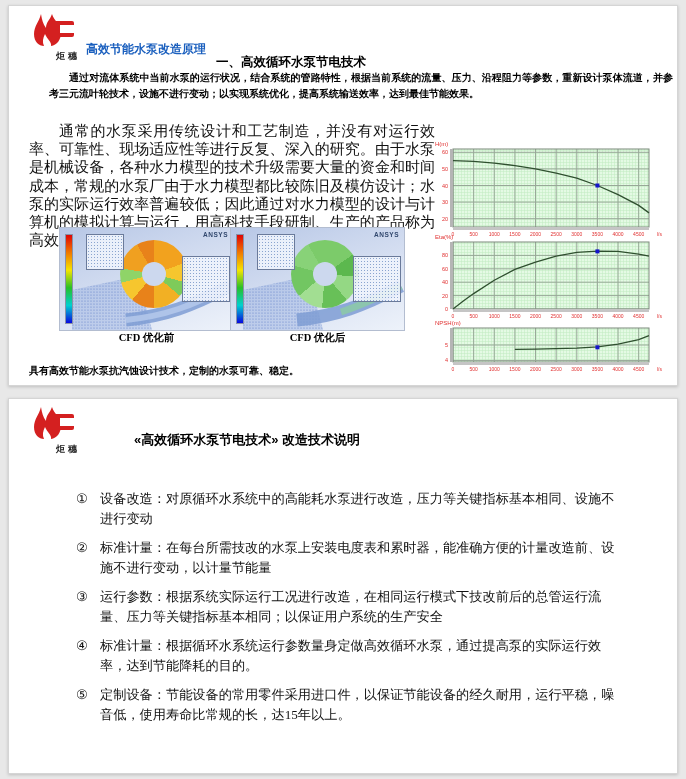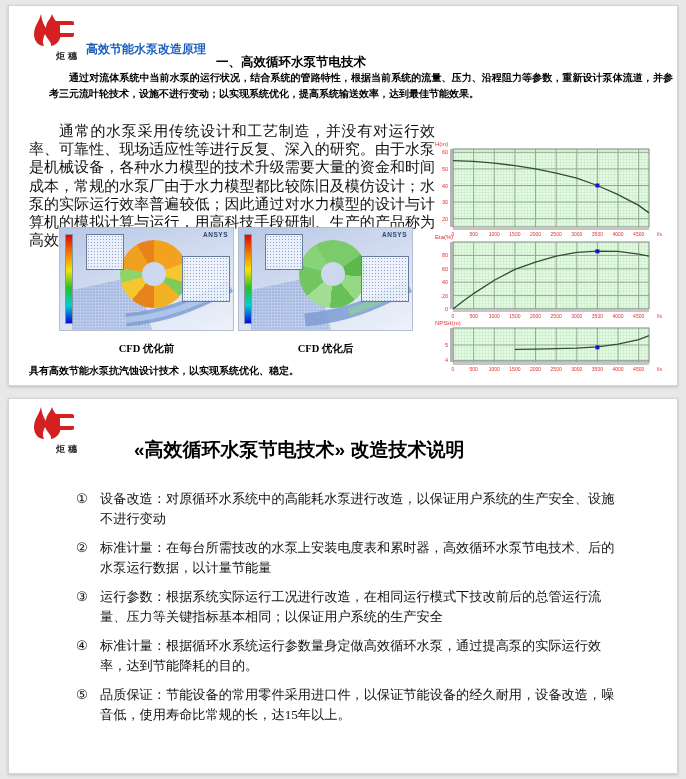--- a/index.html
+++ b/index.html
@@ -19,24 +19,24 @@
   .p1-title{position:absolute;left:207px;top:16px;font-size:12.5px;font-weight:bold;margin-top:32px;}
   .p1-section{position:absolute;left:77px;top:35px;font-size:12px;font-weight:bold;color:#1a5fbe;font-family:Liberation Mono, monospace;}
   .p1-para1{position:absolute;left:40px;top:64px;width:624px;font-size:10px;font-weight:bold;
             line-height:16px;text-align:justify;text-indent:2em;}
   .p1-para2{position:absolute;left:20px;top:116px;width:406px;font-size:15px;line-height:18.2px;
             text-align:justify;text-indent:2em;font-family:"Liberation Serif",serif;color:#111;}
   .p1-note{position:absolute;left:20px;top:358px;font-size:10px;font-weight:bold;}
 
   
   .cfd-figure{position:absolute;top:221px;width:175px;}
-  .fig-before{left:50px;} .fig-after{left:229px;}
+  .fig-before{left:50px;} .fig-after{left:221px;}
   .cfd-image{position:relative;width:175px;height:104px;border:1px solid #b3bdd0;overflow:hidden;
              background:linear-gradient(160deg,#b7c7e6 0%,#d7e0f2 55%,#edf2fa 100%);box-sizing:border-box;}
-  .cfd-caption{margin-top:11px;text-align:center;font-weight:bold;font-size:10.5px;
+  .cfd-caption{text-align:center;font-weight:bold;font-size:10.5px;
                font-family:"Liberation Serif",serif;}
   .cfd-colorbar{position:absolute;left:5px;top:6px;width:6px;height:88px;border:1px solid #8892a8;
                 background:linear-gradient(#e00505,#f07800,#f5e400,#28c028,#00d0d0,#0808e0);}
   .cfd-volute{position:absolute;left:0;top:0;}
   .cfd-impeller{position:absolute;left:60px;top:12px;width:68px;height:68px;border-radius:50%;background:#f0a020;}
   .imp-before{background:conic-gradient(from 20deg,#f2a21e 0deg 50deg,#f6c62e 50deg 85deg,#7ecb5a 85deg 110deg,
               #f2b024 110deg 160deg,#e8821a 160deg 200deg,#f6c62e 200deg 235deg,#8fd468 235deg 260deg,
               #f0a020 260deg 310deg,#e8821a 310deg 340deg,#f2a21e 340deg 360deg);}
   .imp-after{background:conic-gradient(from 0deg,#7ccb6a 0deg 55deg,#5cb84e 55deg 95deg,#94d884 95deg 140deg,
              #68c058 140deg 185deg,#a2de92 185deg 230deg,#72c662 230deg 285deg,#88d278 285deg 330deg,#7ccb6a 330deg 360deg);}
@@ -50,21 +50,21 @@
   
   .chart{position:absolute;left:428px;}
   .chart-c1{top:141px;width:226px;height:90px;}
   .chart-c2{top:234px;width:226px;height:79px;}
   .chart-c3{top:320px;width:226px;height:46px;}
   .chart-corner{position:absolute;left:-2px;top:-6px;font-size:6px;color:#e03030;z-index:2;}
   .chart-area{position:absolute;left:0;top:0;right:0;bottom:0;}
   .chart-area svg{display:block;}
 
   
-  .p2-title{position:absolute;left:125px;top:38px;font-size:19px;font-weight:bold;}
+  .p2-title{position:absolute;left:125px;top:32px;font-size:13px;font-weight:bold;}
   .p2-items{position:absolute;left:67px;top:90px;width:546px;font-family:"Liberation Serif",serif;
             font-size:13.2px;line-height:19.5px;color:#111;}
   .item{display:flex;margin-bottom:10px;}
   .item-num{width:24px;flex:none;}
   .item-text{flex:1;}
 </style>
 </head>
 <body>
 
 <div class="canvas">
@@ -124,21 +124,21 @@
         <div class="cfd-impeller imp-after"></div>
         <div class="cfd-hub"></div>
         <div class="cfd-inset inset-tl"></div>
         <div class="cfd-inset inset-r"></div>
         <div class="cfd-colorbar"></div>
         <span class="ansys">ANSYS</span>
       </div>
       <div class="cfd-caption">CFD 优化后</div>
     </div>
 
-    <div class="p1-note">具有高效节能水泵抗汽蚀设计技术，以实现系统优化、稳定。</div>
+    <div class="p1-note">具有高效节能水泵抗汽蚀设计技术，定制的水泵可靠、稳定。</div>
 
     <div class="chart chart-c1">
       <span class="chart-corner">H(m)</span>
       <div class="chart-area">
           <svg width="226" height="90">
             <defs>
               <pattern id="grid0" width="3" height="3" patternUnits="userSpaceOnUse">
                 <path d="M0,0 L0,3 M0,0 L3,0" stroke="#bfeabf" stroke-width="1" fill="none"></path>
               </pattern>
             </defs>
@@ -287,33 +287,33 @@
         <rect x="30" y="12" width="16" height="8" fill="#ffffff"></rect>
       </svg>
       <span class="brand">炬穗</span>
     </div>
 
     <div class="p2-title">«高效循环水泵节电技术» 改造技术说明</div>
 
     <div class="p2-items">
       <div class="item">
         <span class="item-num">①</span>
-        <span class="item-text">设备改造：对原循环水系统中的高能耗水泵进行改造，以保证用户系统的生产安全、设施不进行变动</span>
+        <span class="item-text">设备改造：对原循环水系统中的高能耗水泵进行改造，压力等关键指标基本相同、设施不进行变动</span>
       </div>
       <div class="item">
         <span class="item-num">②</span>
-        <span class="item-text">标准计量：在每台所需技改的水泵上安装电度表和累时器，高效循环水泵节电技术、后的水泵运行数据，以计量节能量</span>
+        <span class="item-text">标准计量：在每台所需技改的水泵上安装电度表和累时器，能准确方便的计量改造前、设施不进行变动，以计量节能量</span>
       </div>
       <div class="item">
         <span class="item-num">③</span>
         <span class="item-text">运行参数：根据系统实际运行工况进行改造，在相同运行模式下技改前后的总管运行流量、压力等关键指标基本相同；以保证用户系统的生产安全</span>
       </div>
       <div class="item">
         <span class="item-num">④</span>
         <span class="item-text">标准计量：根据循环水系统运行参数量身定做高效循环水泵，通过提高泵的实际运行效率，达到节能降耗的目的。</span>
       </div>
       <div class="item">
         <span class="item-num">⑤</span>
-        <span class="item-text">品质保证：节能设备的常用零件采用进口件，以保证节能设备的经久耐用，设备改造，噪音低，使用寿命比常规的长，达15年以上。</span>
+        <span class="item-text">定制设备：节能设备的常用零件采用进口件，以保证节能设备的经久耐用，运行平稳，噪音低，使用寿命比常规的长，达15年以上。</span>
       </div>
     </div>
   </div>
 </div>
 
 </body></html>

